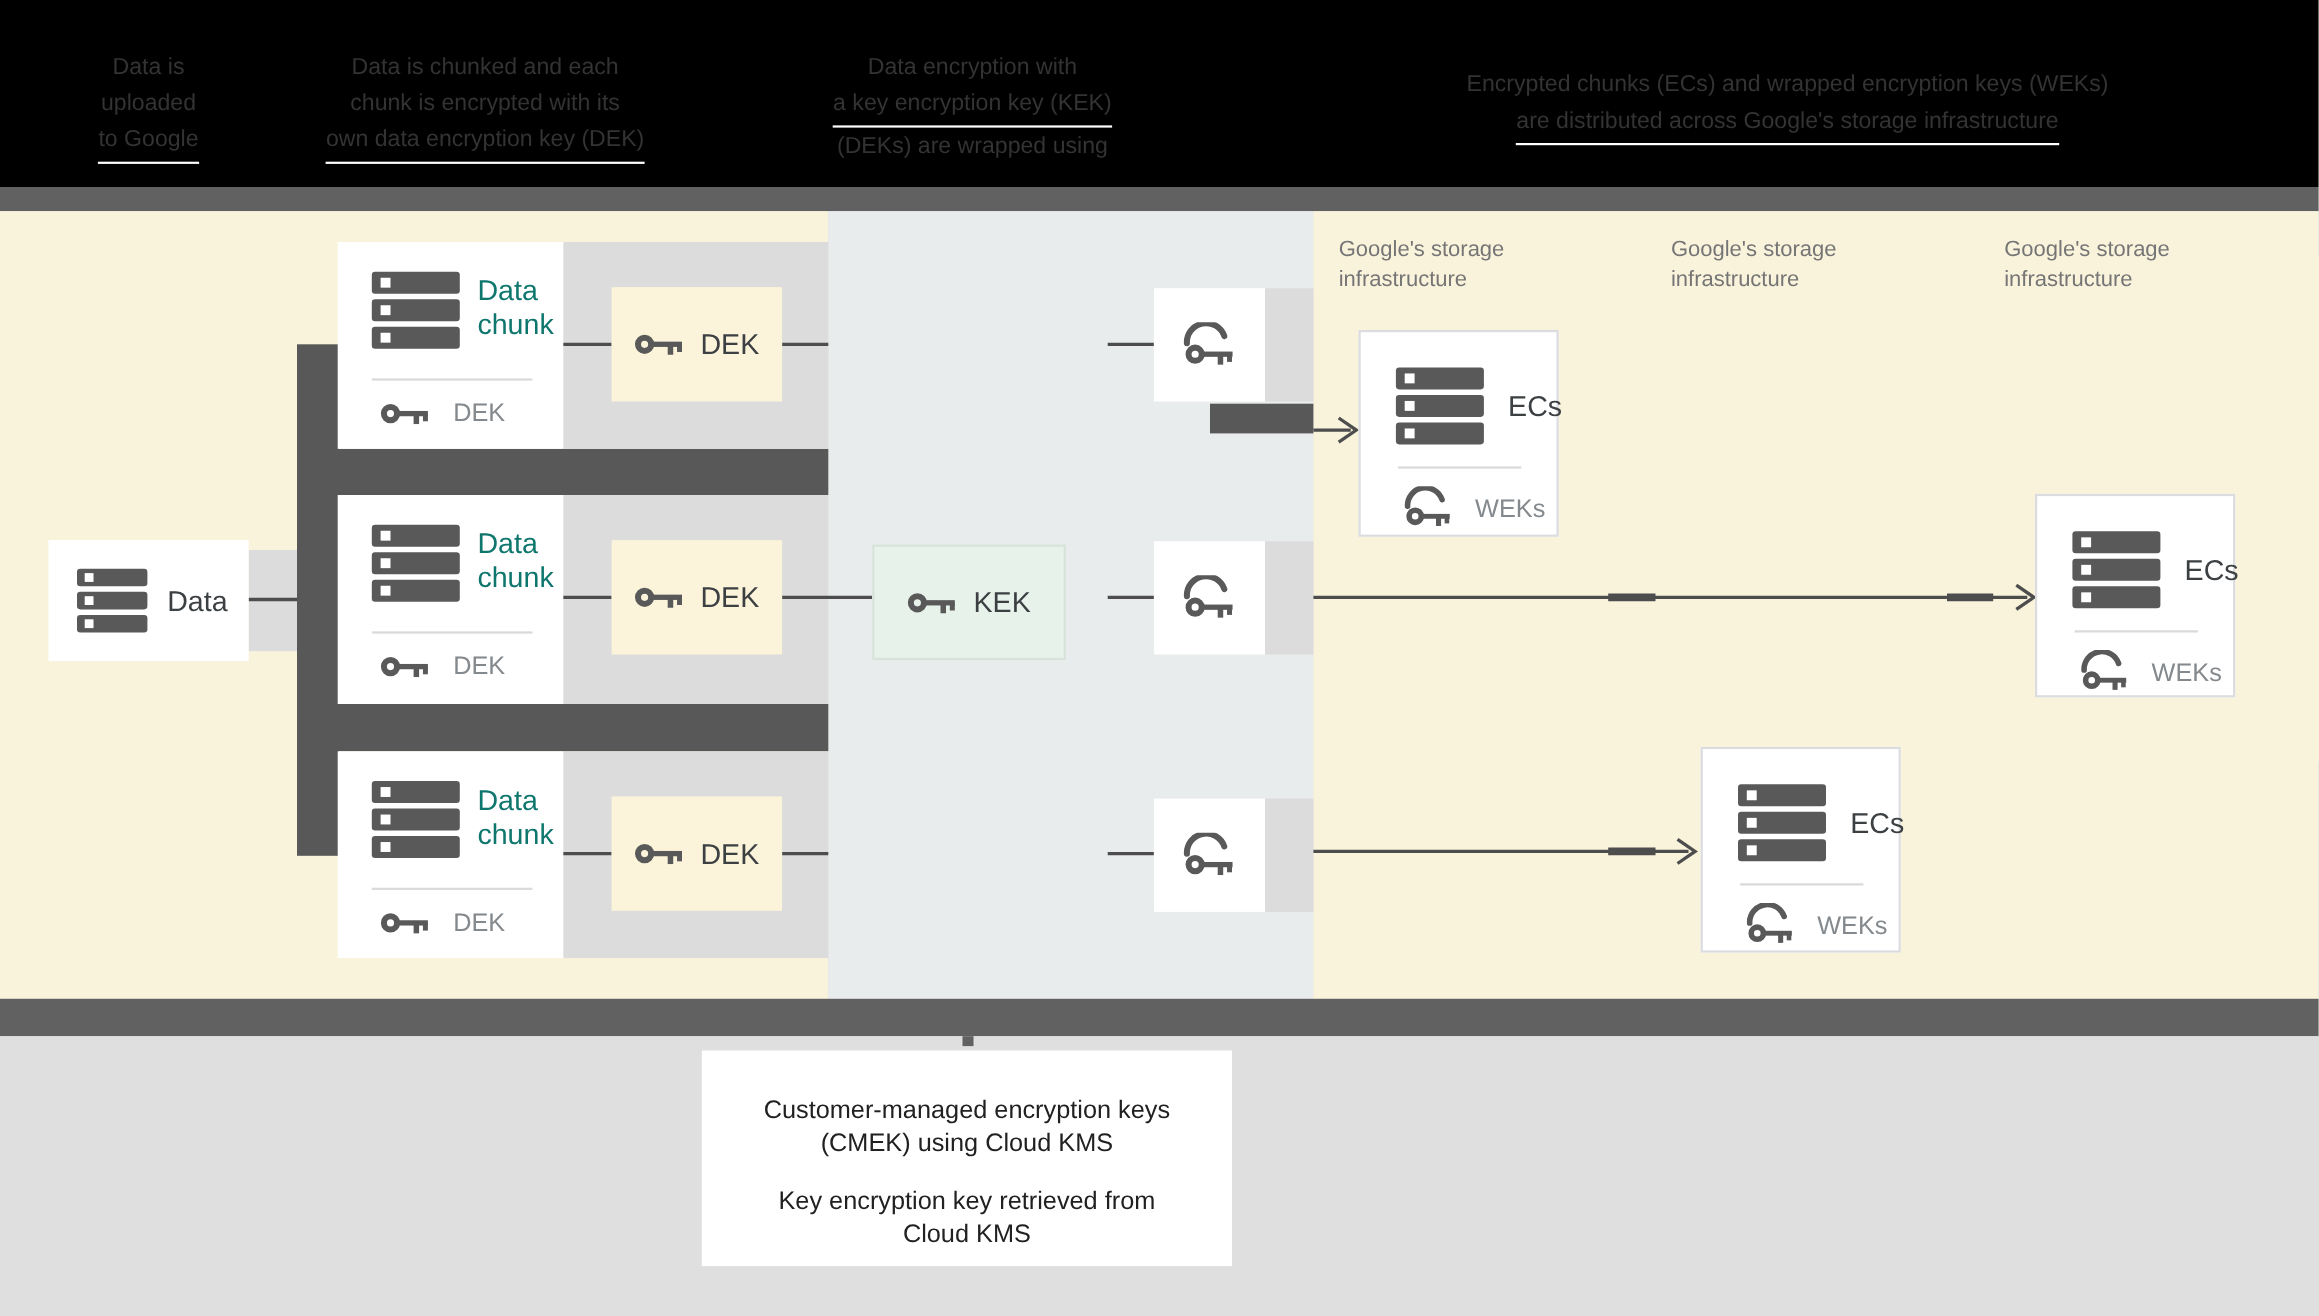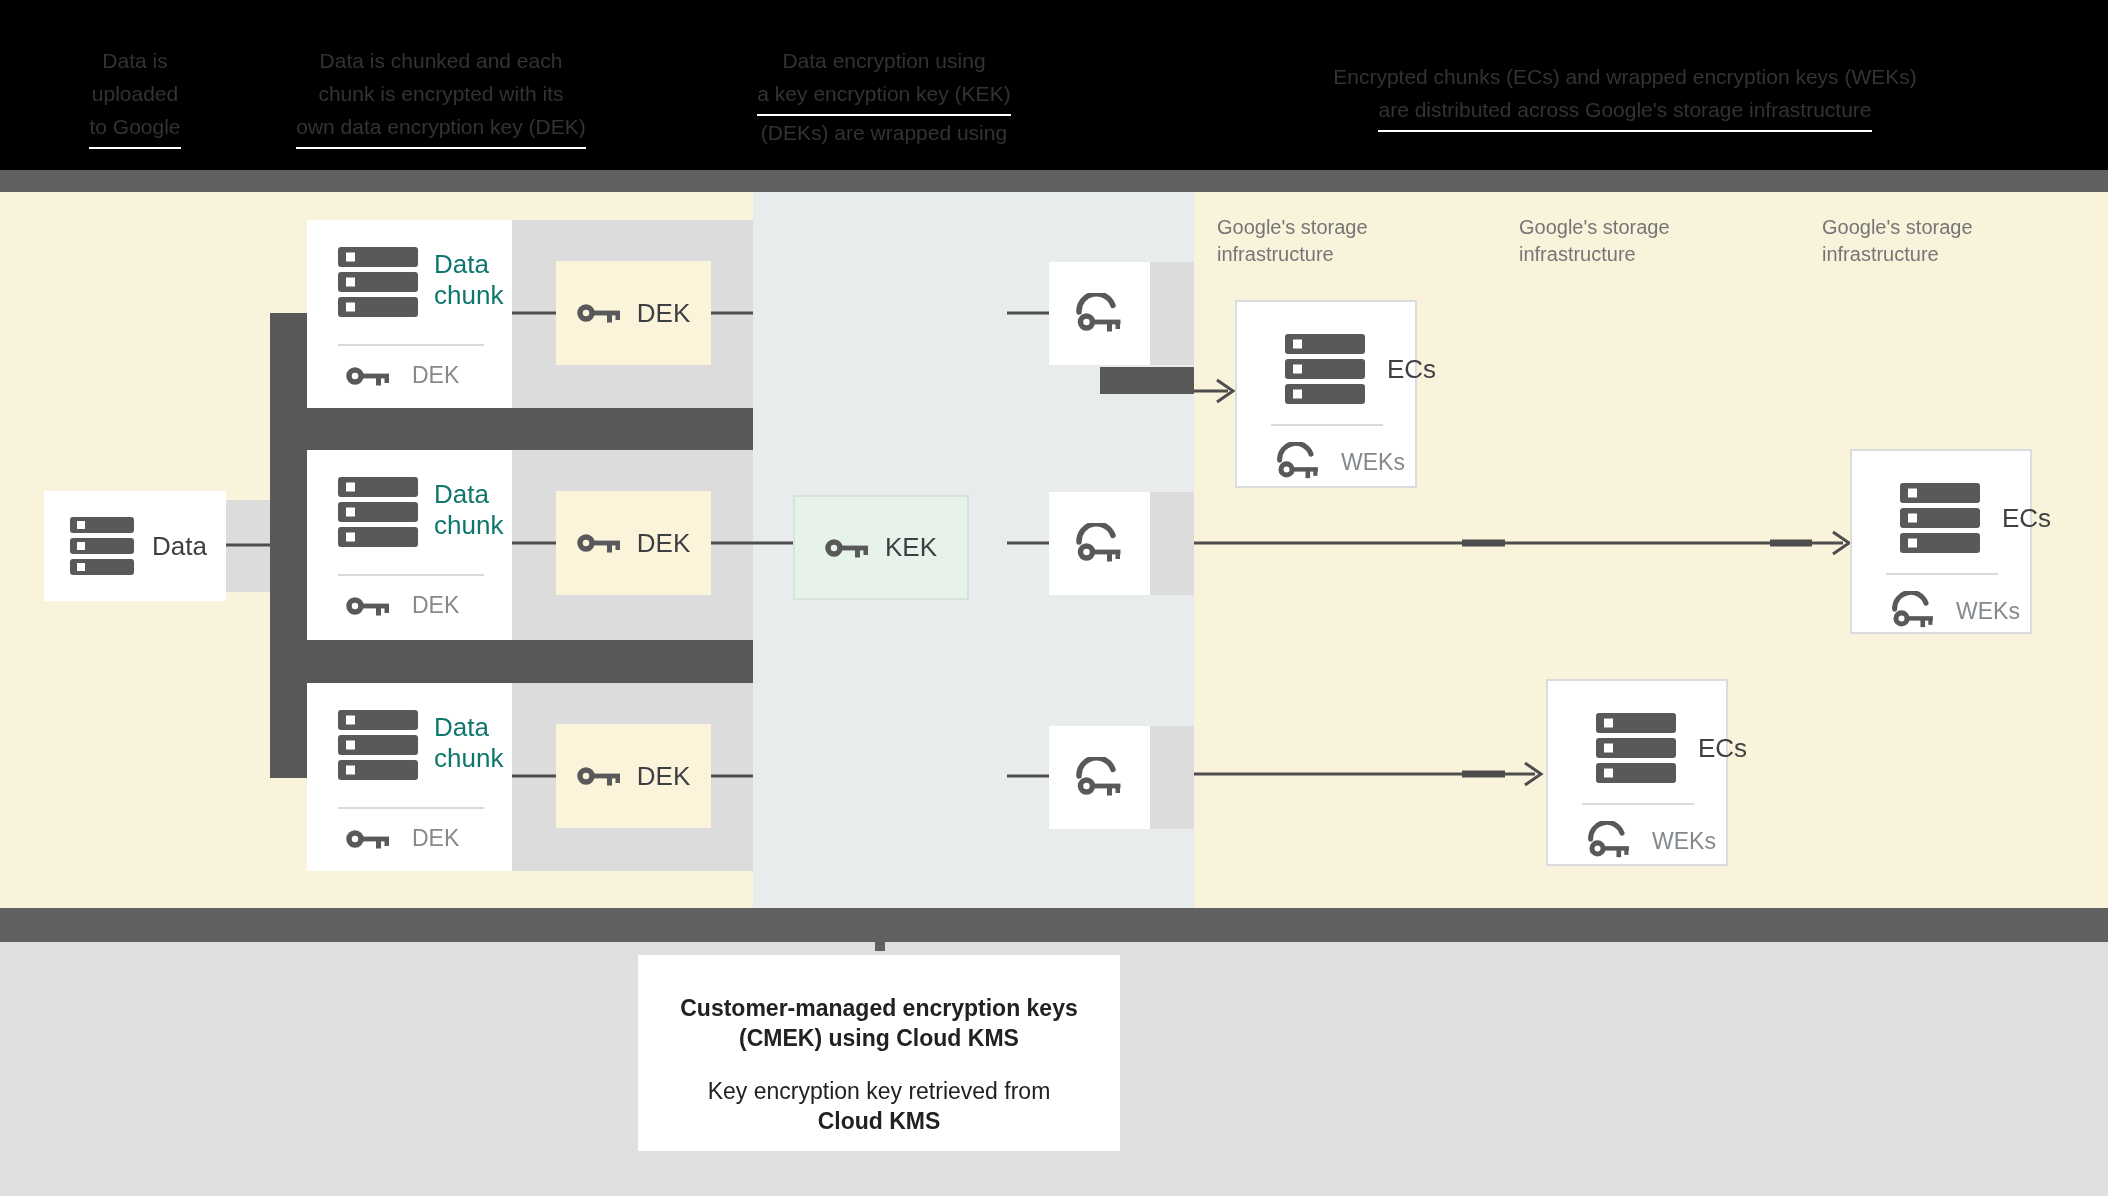--- a/index.html
+++ b/index.html
@@ -43,21 +43,21 @@
   .subtext{font-size:23px;color:#84898d;}
 
   .dekbox{width:155px;height:104px;background:#fbf3da;display:flex;align-items:center;
           justify-content:center;gap:16px;}
   .kekbox{left:793px;top:495px;width:176px;height:105px;background:#e7f2ea;
           border:2px solid #d7e3da;box-sizing:border-box;display:flex;align-items:center;
           justify-content:center;gap:16px;}
   .keybox{width:101px;height:103px;background:#fff;display:flex;align-items:center;justify-content:center;}
 
   .ecbox{width:182px;background:#fff;border:2px solid #dadce0;box-sizing:border-box;}
-  .ec-top{position:absolute;left:48px;top:32px;display:flex;align-items:center;gap:22px;}
+  .ec-top{position:absolute;left:32px;top:32px;display:flex;align-items:center;gap:22px;}
   .ec-div{position:absolute;left:34px;right:32px;top:122px;height:2px;background:#d9d9d9;}
   .ec-foot{position:absolute;left:38px;top:140px;display:flex;align-items:center;gap:18px;}
 
   .storage-label{width:180px;font-size:20px;line-height:27px;color:#757575;}
 
   
   .srv{display:flex;flex-direction:column;justify-content:space-between;}
   .srv .bar{position:relative;background:#595959;border-radius:3px;}
   .srv .bar::before{content:"";position:absolute;left:8px;top:50%;transform:translateY(-50%);
                     width:9px;height:9px;background:#fff;}
@@ -67,21 +67,21 @@
   .srv-md .bar{height:16px;}
   .srv-md .bar::before{width:8px;height:8px;left:7px;}
 
   svg.icon{display:block;}
 
   
   .bottom-bg{left:0;top:942px;width:2108px;height:254px;background:#dfdfdf;}
   .caption{left:638px;top:955px;width:482px;height:196px;background:#fff;
            text-align:center;color:#212121;font-size:23px;line-height:30px;
            box-sizing:border-box;padding-top:38px;}
-  .caption .b{font-weight:bold;}
+  .caption .b{font-weight:normal;}
   .caption .gap{height:23px;}
 
   
   #wires{left:0;top:0;width:2108px;height:1196px;pointer-events:none;}
 </style>
 </head>
 <body>
 
 <svg width="0" height="0" style="position:absolute">
   <defs>
@@ -109,21 +109,21 @@
     <span class="ln">Data is</span>
     <span class="ln">uploaded</span>
     <span class="ln"><span class="u">to Google</span></span>
   </div>
   <div class="step" style="left:285px;width:312px;">
     <span class="ln">Data is chunked and each</span>
     <span class="ln">chunk is encrypted with its</span>
     <span class="ln"><span class="u">own data encryption key (DEK)</span></span>
   </div>
   <div class="step" style="left:728px;width:312px;">
-    <span class="ln">Data encryption using</span>
+    <span class="ln">Data encryption with</span>
     <span class="ln"><span class="u">a key encryption key (KEK)</span></span>
     <span class="ln">(DEKs) are wrapped using</span>
   </div>
   <div class="step" style="left:1300px;width:650px;top:60px;">
     <span class="ln">Encrypted chunks (ECs) and wrapped encryption keys (WEKs)</span>
     <span class="ln"><span class="u">are distributed across Google's storage infrastructure</span></span>
   </div>
 
   <div class="abs band-gray-top"></div>
 

